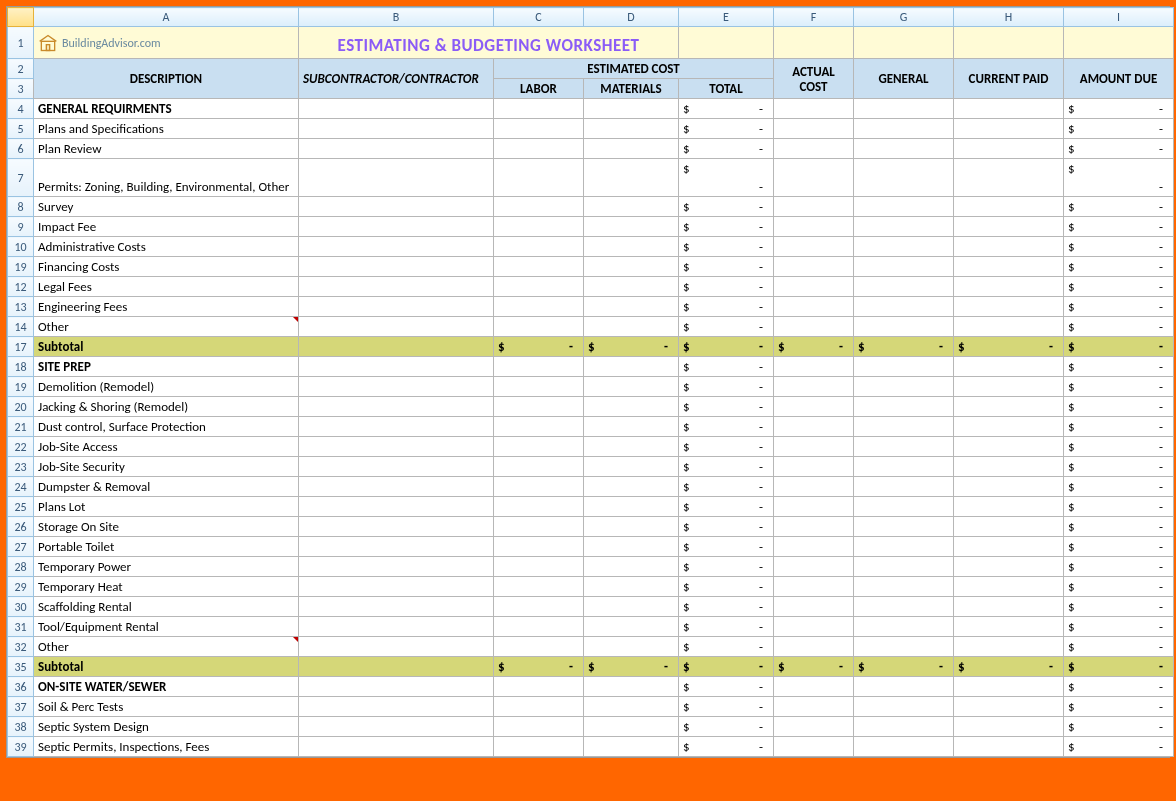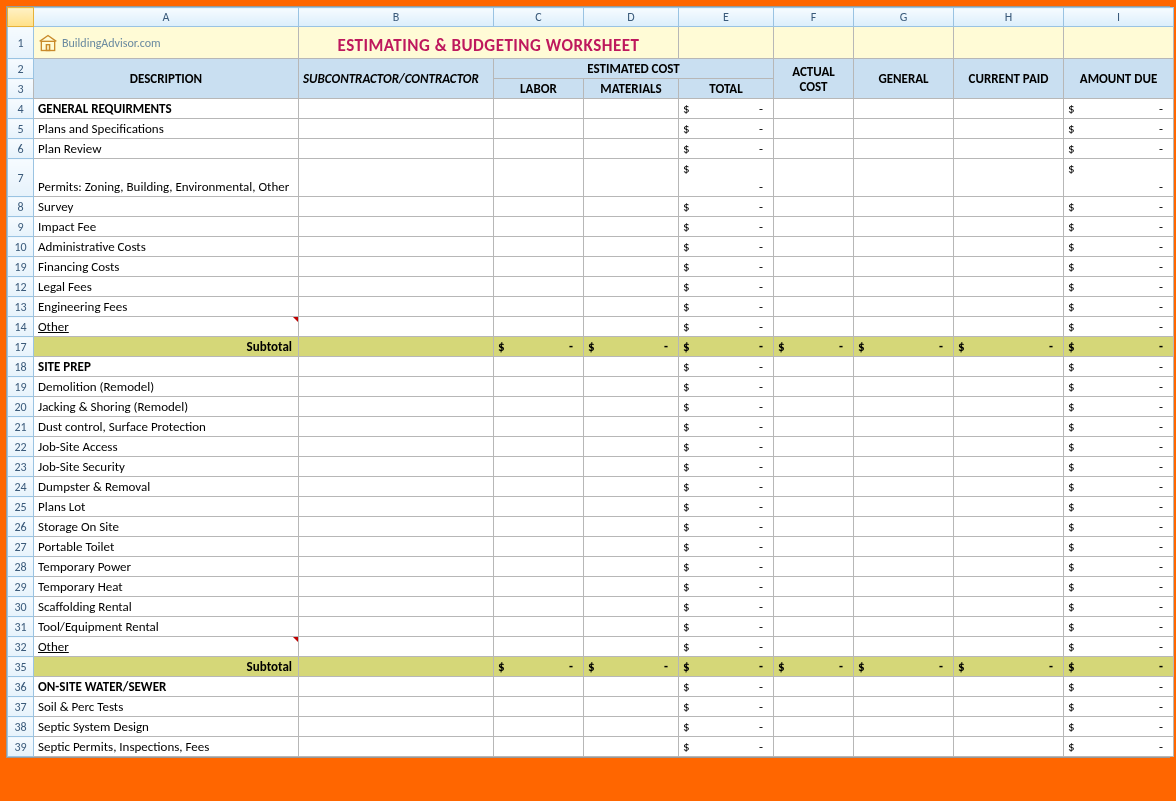--- a/index.html
+++ b/index.html
@@ -56,21 +56,21 @@
   }
   
   tr.title td.data {
     background: #fffbd6;
     border-color: #b7b7b7;
   }
   tr.title td.titlecell {
     font-weight: bold;
     font-size: 17px;
     text-align: center;
-    color: #be185d;
+    color: #8b5cf6;
     letter-spacing: 0.5px;
   }
   
   .brand {
     display: inline-flex;
     align-items: center;
     gap: 4px;
     color: #6a8aa0;
     font-size: 12px;
   }
@@ -82,21 +82,20 @@
     text-align: center;
     vertical-align: middle;
   }
   tr.bluehdr td.data.left { text-align: left; font-style: italic; }
   
   tr.subtotal td.data {
     background: #d5d778;
     font-weight: bold;
   }
   tr.subtotal td.desc {
-    text-align: right;
     padding-right: 6px;
   }
   
   .section { font-weight: bold; margin-top: 36px; }
   
   .cur {
     position: relative;
   }
   .cur .sym {
     position: absolute;
@@ -107,21 +106,20 @@
     display: block;
     text-align: right;
     padding-right: 6px;
   }
   
   td.desc { white-space: normal; vertical-align: bottom; }
   tr.tall td { height: 38px; }
   
   .corner-dot {
     position: relative;
-    text-decoration: underline;
   }
   .corner-dot::after {
     content: "";
     position: absolute;
     right: 0; top: 0;
     border-top: 5px solid #c00000;
     border-left: 5px solid transparent;
   }
 </style>
 </head>

